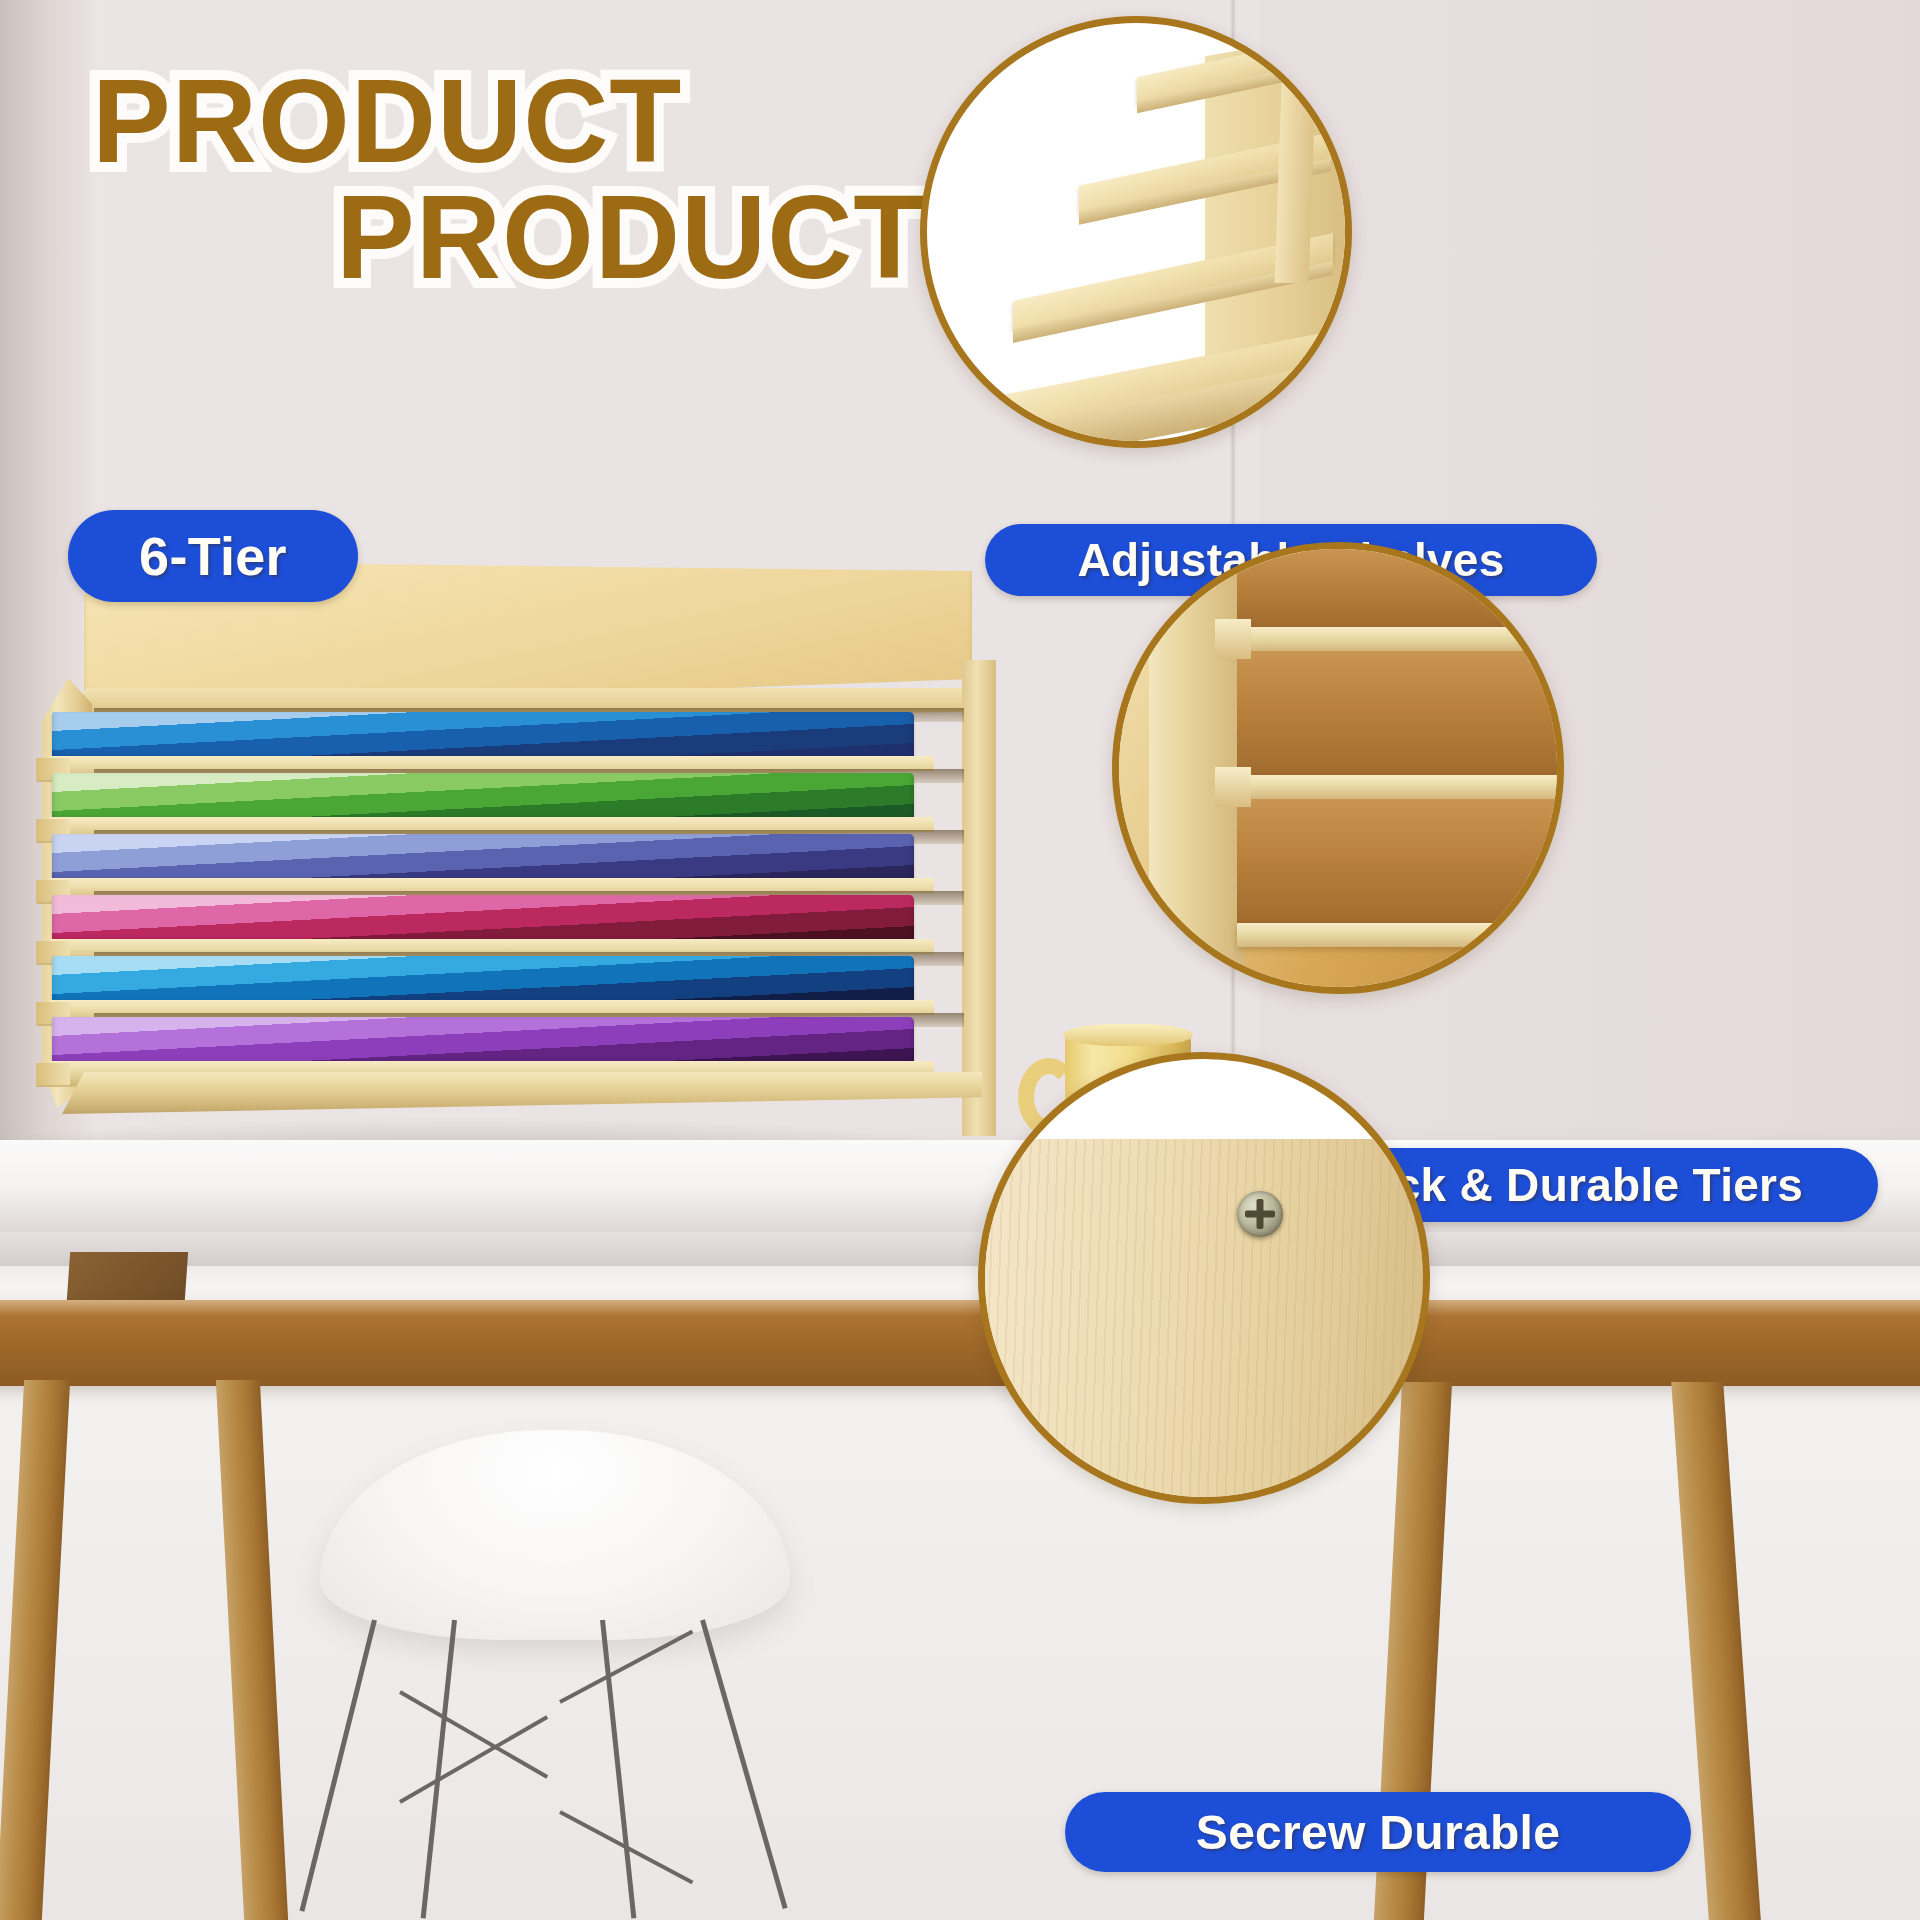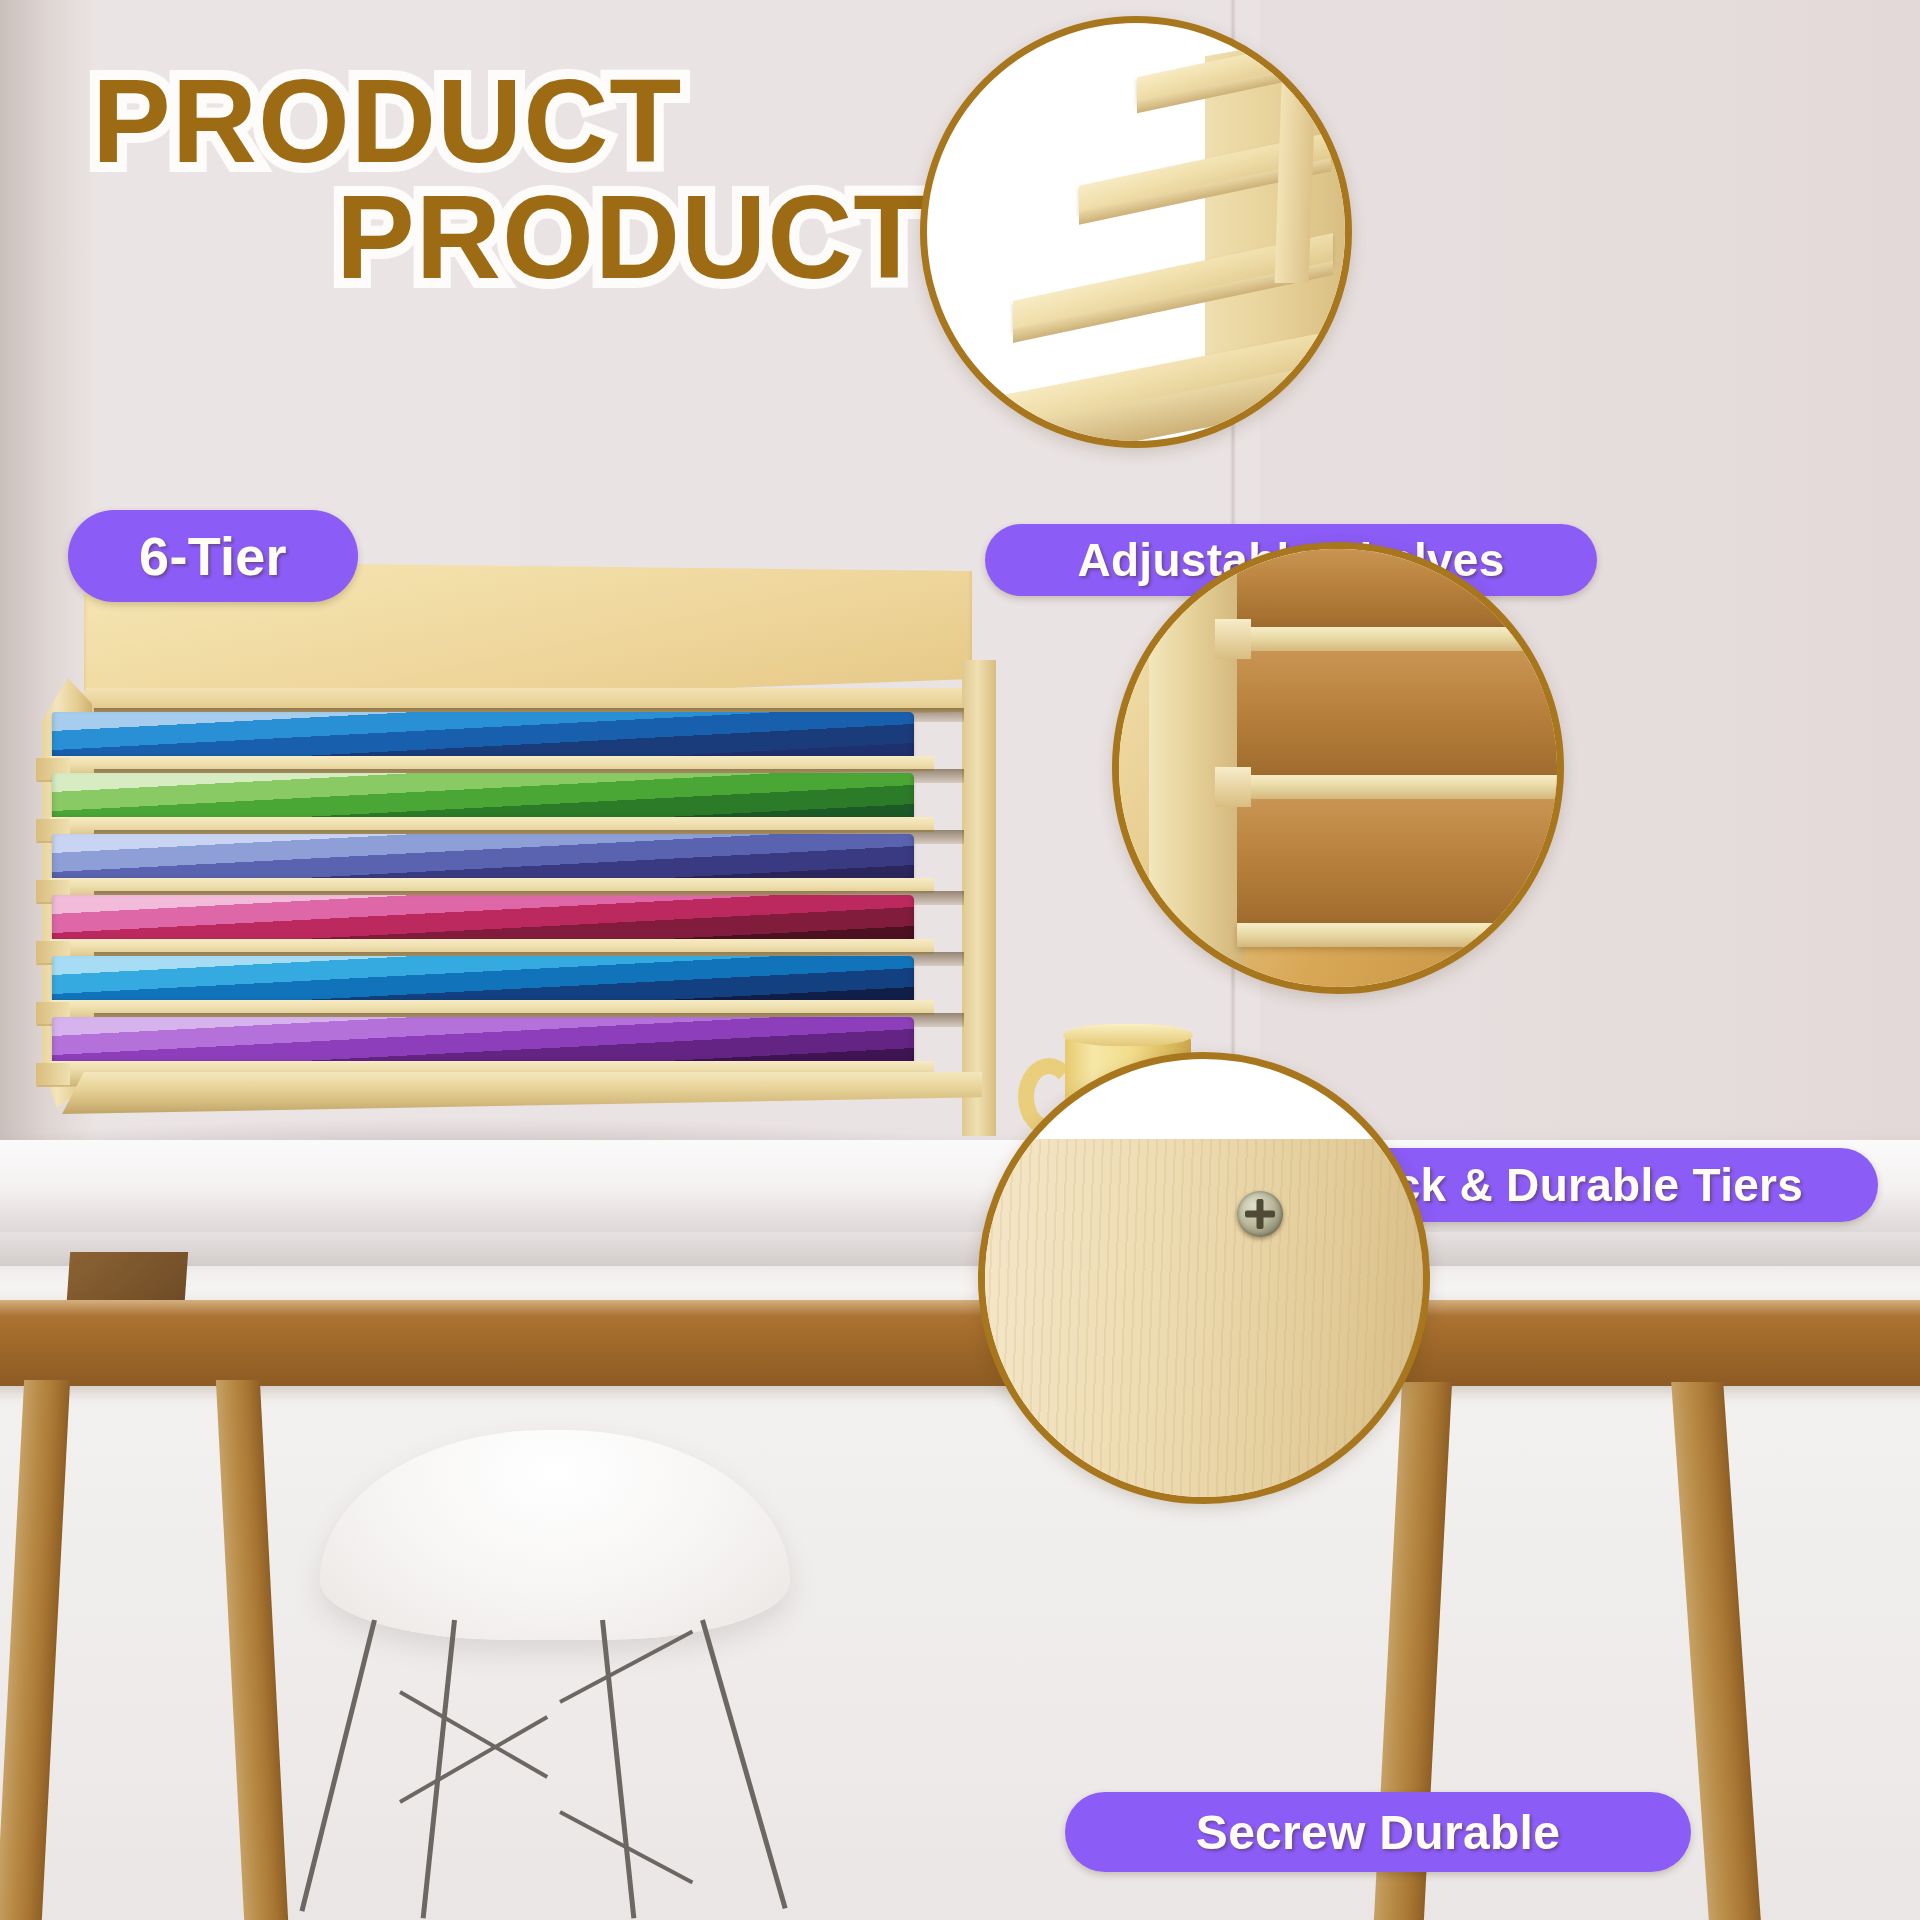--- a/index.html
+++ b/index.html
@@ -155,21 +155,21 @@
     clip-path:polygon(2.4% 0%, 100% 0%, 100% 60%, 0% 100%);
   }
   .inner-dark {
     position:absolute; left:58px; width:870px; height:14px;
     background:linear-gradient(180deg, rgba(80,56,24,.55), rgba(140,105,55,.2));
   }
 
   
   .pill {
     position:absolute;
-    background:#8b5cf6;
+    background:#1d4ed8;
     color:#fffdf4;
     border-radius:999px;
     display:flex; align-items:center; justify-content:center;
     font-weight:bold;
     letter-spacing:.3px;
     text-shadow:2px 2px 3px rgba(60,38,6,.38);
     box-shadow:0 3px 7px rgba(70,46,10,.22);
     white-space:nowrap;
   }
 

